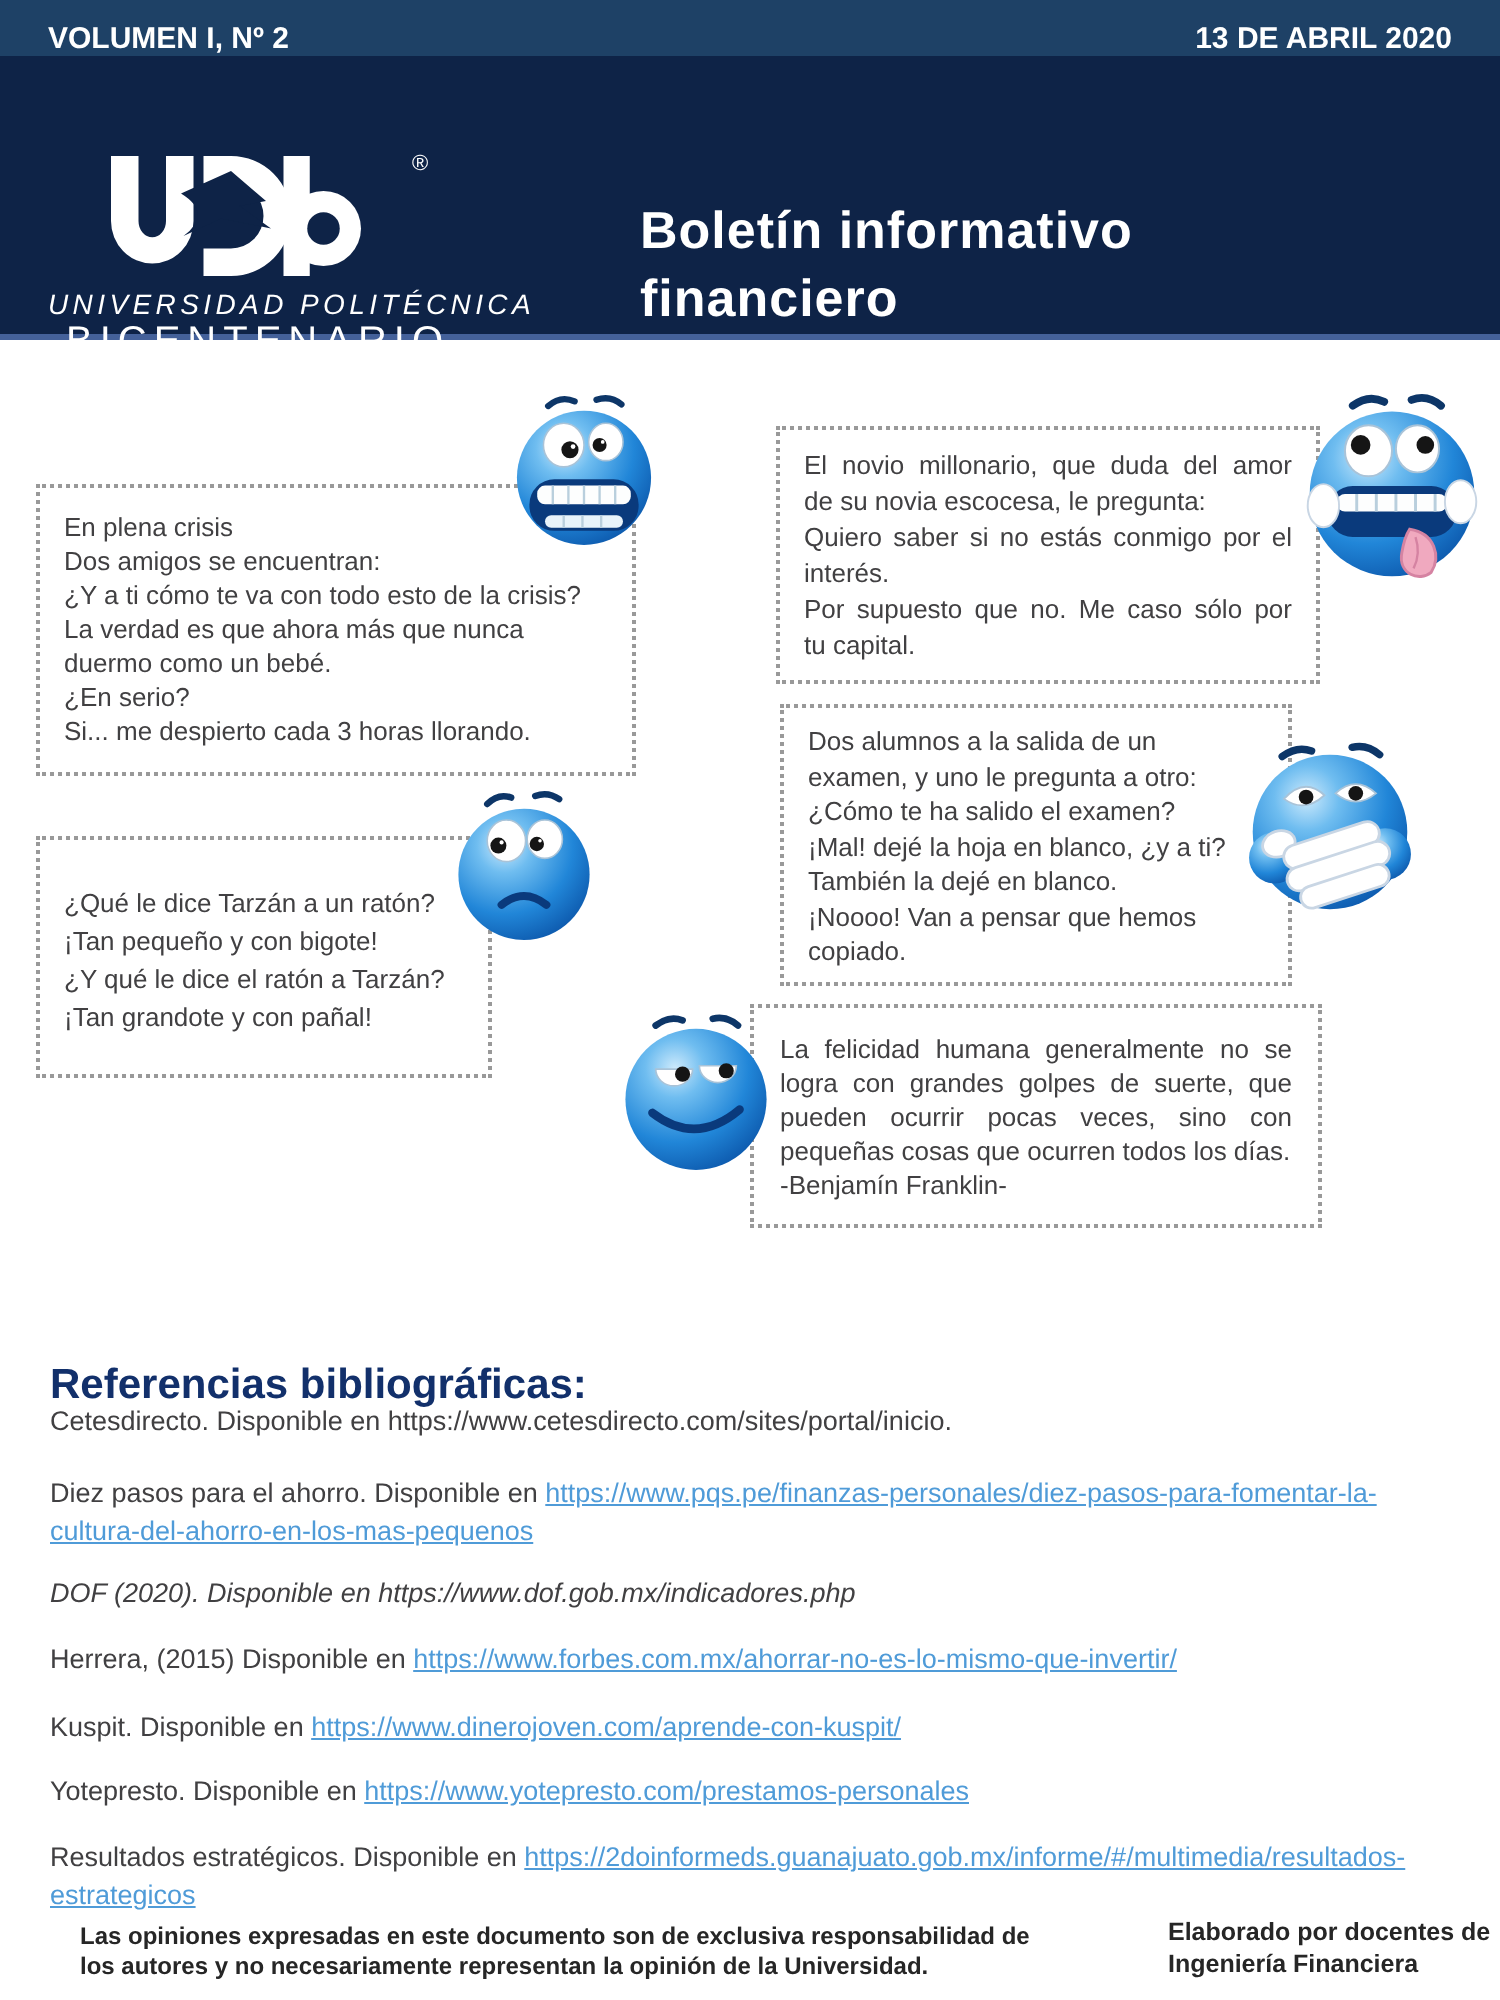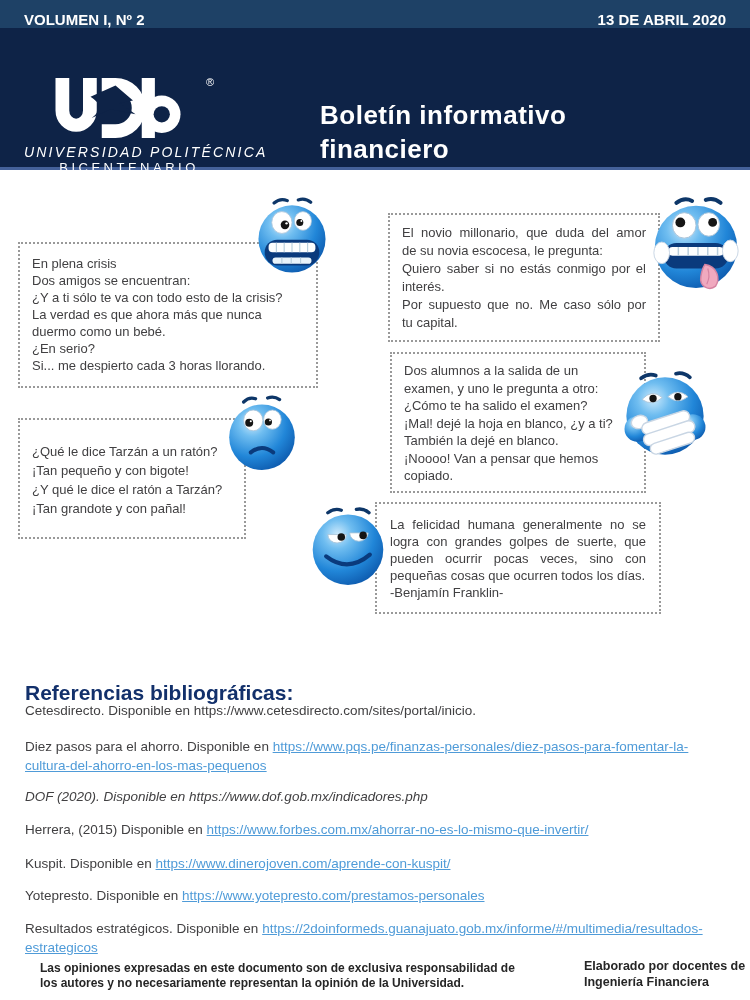--- a/index.html
+++ b/index.html
@@ -18,21 +18,21 @@
   .band {
     position:absolute; left:0; top:28px; width:750px; height:142px;
     background:#0e2347; border-bottom:3px solid #44619a;
   }
   .logo { position:absolute; left:24px; top:50px; width:215px; height:105px; color:#fff; }
   .logo-glyph { position:absolute; left:4px; top:0; }
   .logo-r { position:absolute; left:182px; top:-2px; font-size:11px; color:#fff; }
   .logo-line1 { position:absolute; left:0; top:66px; width:210px; text-align:center;
     font-size:14px; letter-spacing:2.2px; white-space:nowrap;font-style:italic; }
   .logo-line2 { position:absolute; left:0; top:82px; width:210px; text-align:center;
-    font-size:13px; letter-spacing:3.5px; white-space:nowrap; }
+    font-size:20px; letter-spacing:3.5px; white-space:nowrap; }
   .main-title {
     position:absolute; left:320px; top:70px; width:340px; text-align:left;
     color:#fff; font-size:26px; font-weight:bold; line-height:34px; letter-spacing:.5px;
   }
   
   .section-heading { position:absolute; color:#12306b; font-weight:bold; white-space:nowrap;margin-top:40px; }
   #humor-heading { left:25px; top:208px; font-size:23px; }
   #refs-heading  { left:25px; top:641px; font-size:21px; }
   .jokebox {
     position:absolute; border:2px dotted #999999; background:#fff;
@@ -105,21 +105,21 @@
       <div>Boletín informativo</div>
       <div>financiero</div>
     </div>
   </div>
 
   <div class="section-heading" id="humor-heading">Humor financiero :</div>
 
   <div class="jokebox" id="joke-crisis">
     <div class="ln">En plena crisis</div>
     <div class="ln">Dos amigos se encuentran:</div>
-    <div class="ln">¿Y a ti sólo te va con todo esto de la crisis?</div>
+    <div class="ln">¿Y a ti cómo te va con todo esto de la crisis?</div>
     <div class="ln">La verdad es que ahora más que nunca</div>
     <div class="ln">duermo como un bebé.</div>
     <div class="ln">¿En serio?</div>
     <div class="ln">Si... me despierto cada 3 horas llorando.</div>
   </div>
   <div class="emoji" id="emoji-1">
     <svg viewBox="0 0 100 100">
       <circle cx="50" cy="55" r="43" fill="url(#eg)"></circle>
       <path d="M27,9 Q35,2 44,6" stroke="#0d3668" stroke-width="4" fill="none" stroke-linecap="round"></path>
       <path d="M58,5 Q67,2 74,8" stroke="#0d3668" stroke-width="4" fill="none" stroke-linecap="round"></path>

